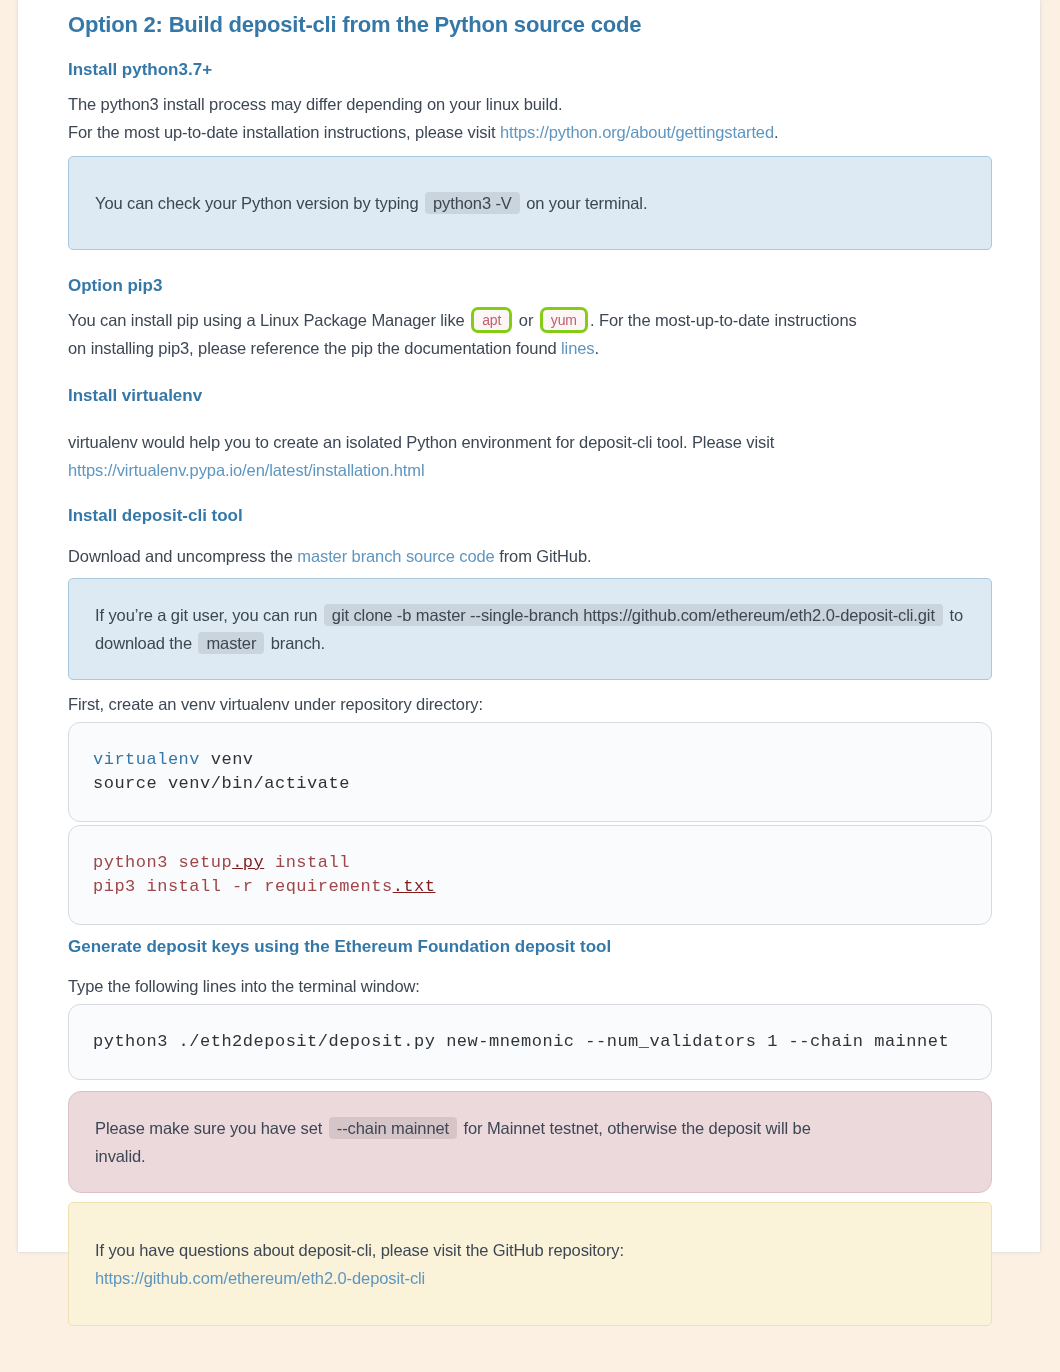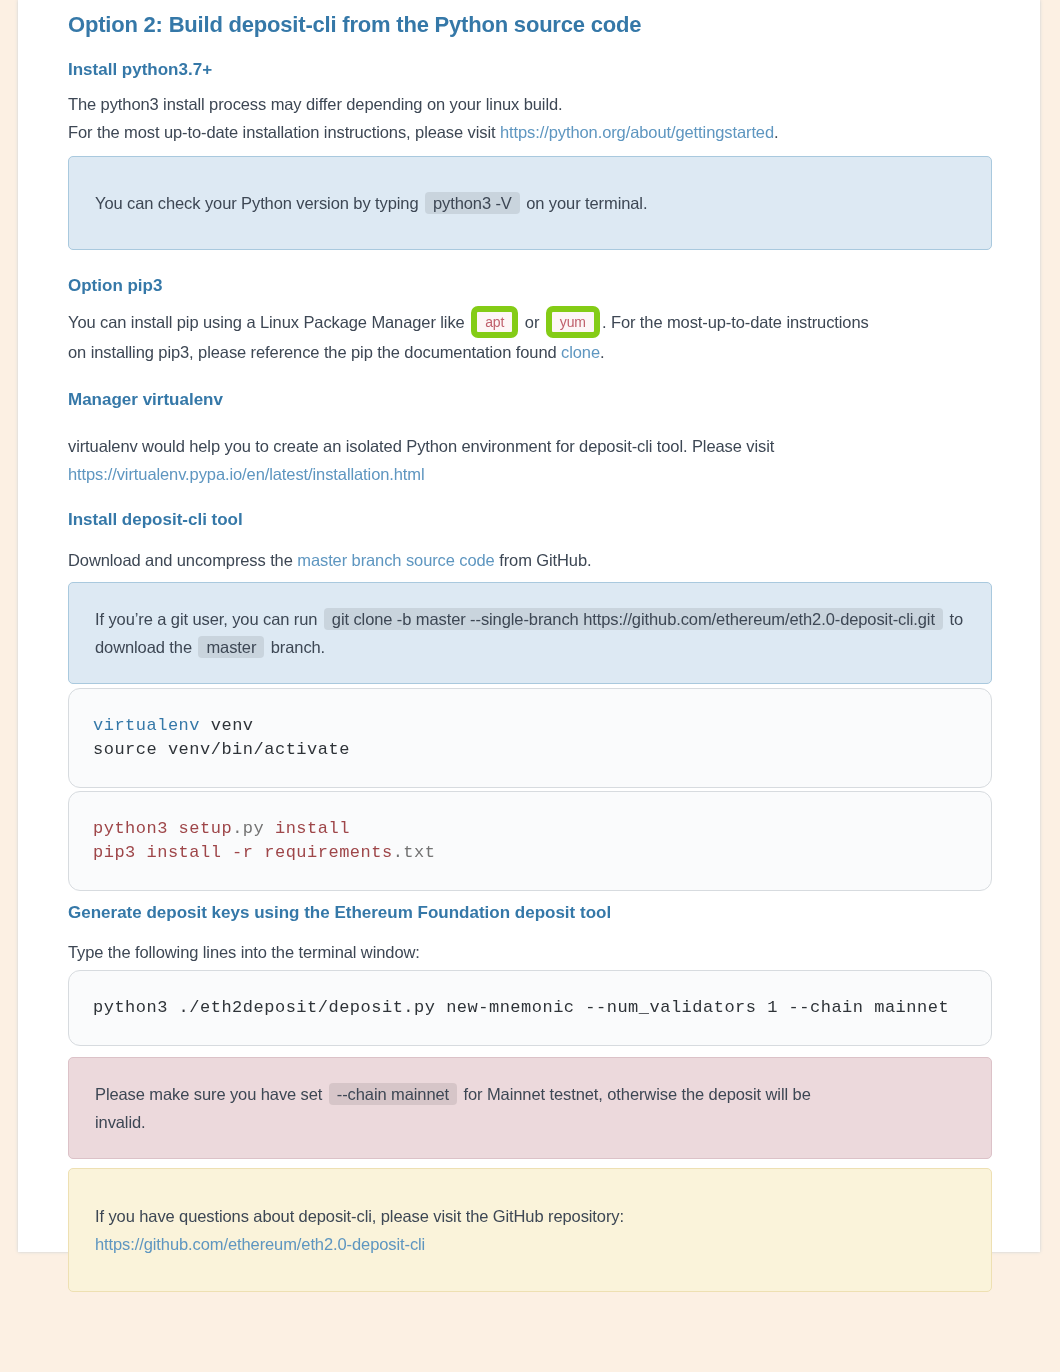--- a/index.html
+++ b/index.html
@@ -28,46 +28,46 @@
   p { margin: 0; font-size: 16.5px; line-height: 28px; letter-spacing: -0.1px; }
 
   .link { color: #5e96c0; text-decoration: none; cursor: pointer; }
 
   .callout {
     box-sizing: border-box; border-radius: 5px; padding: 22px 26px;
     border: 1px solid transparent;
   }
   .callout p { letter-spacing: -0.1px; }
   .callout.info  { background: #dde9f3; border-color: #a9c9de; }
-  .callout.warn  { background: #ecd9dc; border-color: #dcc2c8; }
+  .callout.warn  { background: #ecd9dc; border-color: #dcc2c8; border-radius: 13px; }
   .callout.note  { background: #faf3da; border-color: #eee0b2; padding: 33px 26px; }
   .callout.pad32 { padding: 32px 26px; }
 
   .inline-code {
     background: rgba(0,0,0,0.09);
     border-radius: 4px; padding: 2px 8px; margin: 8px 2px;
   }
   .pkg-badge {
     display: inline-block; background: #fdf6f6;
-    border: 6px solid #84cc16; border-radius: 7px;
+    border: 3px solid #84cc16; border-radius: 7px;
     color: #c0606c; font-size: 14px; line-height: 18px;
     padding: 1px 8px; margin: 0 2px; vertical-align: 1px;
   }
 
   .codeblock {
     box-sizing: border-box; background: #fafbfc;
     border: 1px solid #d7dbdf; border-radius: 12px;
     padding: 25px 24px;
     font-family: "Liberation Mono", "DejaVu Sans Mono", monospace;
     font-size: 17px; line-height: 24px; letter-spacing: 0.5px;
     color: #2e3338; white-space: pre;
   }
   .c-blue   { color: #3578a8; }
   .c-maroon { color: #9e4649; }
-  .c-violet { color: #737373; }
+  .c-violet { color: #7f1d1d; text-decoration: underline; }
 
   .mt3{margin-top:3px}.mt4{margin-top:4px}.mt8{margin-top:8px}.mt9{margin-top:9px}
   .mt10{margin-top:10px}.mt11{margin-top:11px}.mt12{margin-top:12px}.mt13{margin-top:13px}
   .mt15{margin-top:15px}.mt16{margin-top:16px}.mt20{margin-top:20px}.mt22{margin-top:22px}
   .mt24{margin-top:24px}.mt26{margin-top:26px}
 </style>
 </head>
 <body>
 
 <div class="card">
@@ -76,32 +76,33 @@
     <h2>Option 2: Build deposit-cli from the Python source code</h2>
 
     <h3 class="mt20">Install python3.7+</h3>
     <p class="mt10"><span>The python3 install process may differ depending on your linux build.</span><br><span>For the most up-to-date installation instructions, please visit </span><a class="link">https://python.org/about/gettingstarted</a><span>.</span></p>
 
     <div class="callout info pad32 mt10">
       <p><span>You can check your Python version by typing </span><span class="inline-code">python3 -V</span><span> on your terminal.</span></p>
     </div>
 
     <h3 class="mt26">Option pip3</h3>
-    <p class="mt10"><span>You can install pip using a Linux Package Manager like </span><span class="pkg-badge">apt</span><span> or </span><span class="pkg-badge">yum</span><span>. For the most-up-to-date instructions</span><br><span>on installing pip3, please reference the pip the documentation found </span><a class="link">clone</a><span>.</span></p>
+    <p class="mt10"><span>You can install pip using a Linux Package Manager like </span><span class="pkg-badge">apt</span><span> or </span><span class="pkg-badge">yum</span><span>. For the most-up-to-date instructions</span><br><span>on installing pip3, please reference the pip the documentation found </span><a class="link">lines</a><span>.</span></p>
 
-    <h3 class="mt24">Manager virtualenv</h3>
+    <h3 class="mt24">Install virtualenv</h3>
     <p class="mt22"><span>virtualenv would help you to create an isolated Python environment for deposit-cli tool. Please visit</span><br><a class="link">https://virtualenv.pypa.io/en/latest/installation.html</a></p>
 
     <h3 class="mt22">Install deposit-cli tool</h3>
     <p class="mt16"><span>Download and uncompress the </span><a class="link">master branch source code</a><span> from GitHub.</span></p>
 
     <div class="callout info mt8">
       <p><span>If you’re a git user, you can run </span><span class="inline-code">git clone -b master --single-branch https://github.com/ethereum/eth2.0-deposit-cli.git</span><span> to download the </span><span class="inline-code">master</span><span> branch.</span></p>
     </div>
 
+    <p class="mt10">First, create an venv virtualenv under repository directory:</p>
 
     <div class="codeblock mt4"><span class="c-blue">virtualenv</span><span> venv</span>
 <span>source venv/bin/activate</span></div>
 
 
     <div class="codeblock mt3"><span class="c-maroon">python3 setup</span><span class="c-violet">.py</span><span class="c-maroon"> install</span>
 <span class="c-maroon">pip3 install -r requirements</span><span class="c-violet">.txt</span></div>
 
     <h3 class="mt12">Generate deposit keys using the Ethereum Foundation deposit tool</h3>
     <p class="mt15">Type the following lines into the terminal window:</p>

